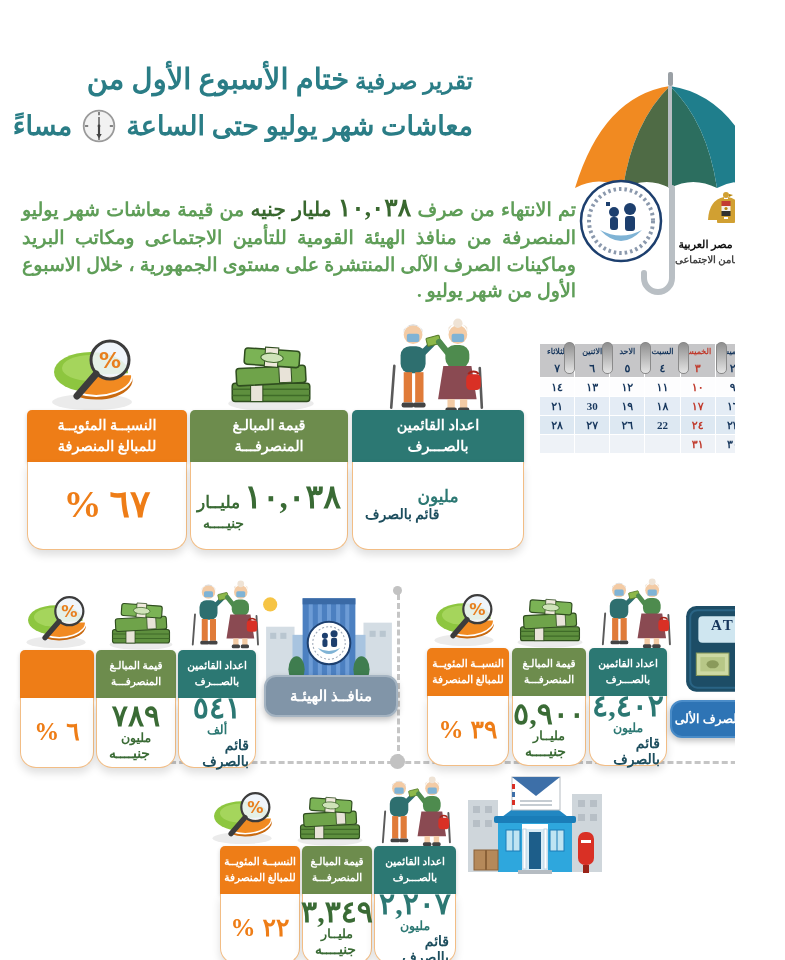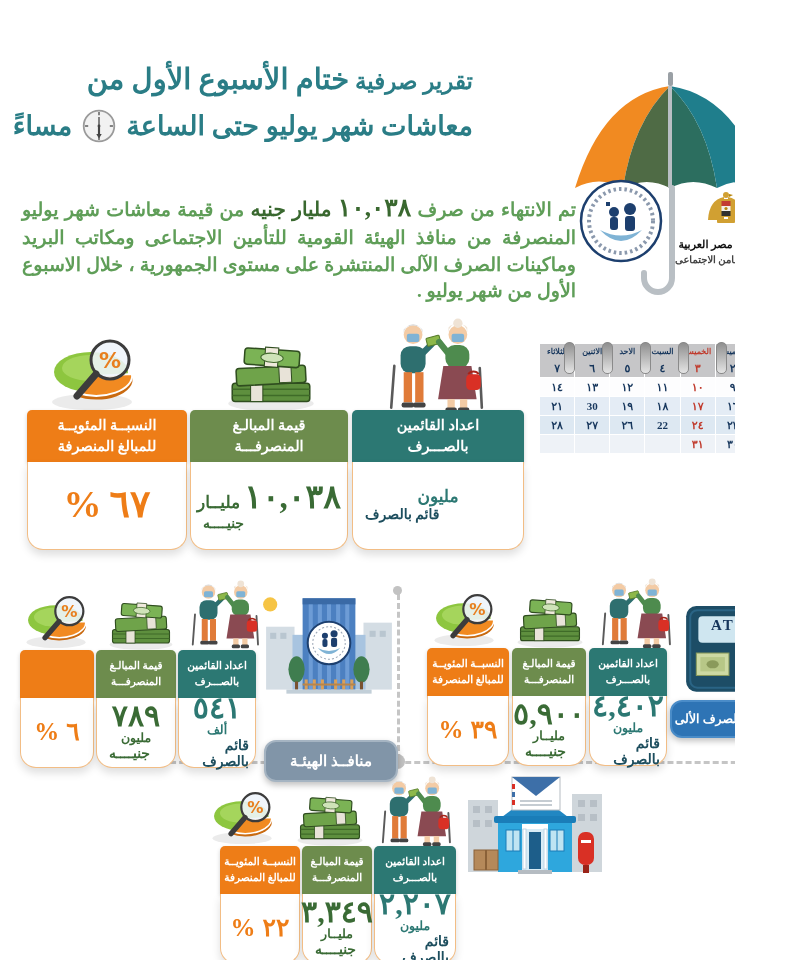--- a/index.html
+++ b/index.html
@@ -457,21 +457,21 @@
     <div class="val t-teal">
       <span class="bign">٥٤١</span>
       <span class="unit">ألف</span>
       <span class="tiny t-navy">قائم بالصرف</span>
     </div>
   </div>
 
   <svg class="abs" style="left:258px;top:590px" width="142" height="114">
       <use href="#ic-building"></use>
     </svg>
-  <div class="pill gray" style="left:264px;top:740px;width:130px;height:38px;font-size:15px">منافــذ الهيئـة</div>
+  <div class="pill gray" style="left:264px;top:675px;width:130px;height:38px;font-size:15px">منافــذ الهيئـة</div>
 
   <svg class="abs" style="left:430px;top:590px" width="74" height="62">
       <use href="#ic-pie"></use>
     </svg>
   <svg class="abs" style="left:510px;top:588px" width="80" height="62">
       <use href="#ic-money"></use>
     </svg>
   <svg class="abs" style="left:592px;top:578px" width="88" height="74">
       <use href="#ic-elderly"></use>
     </svg>

